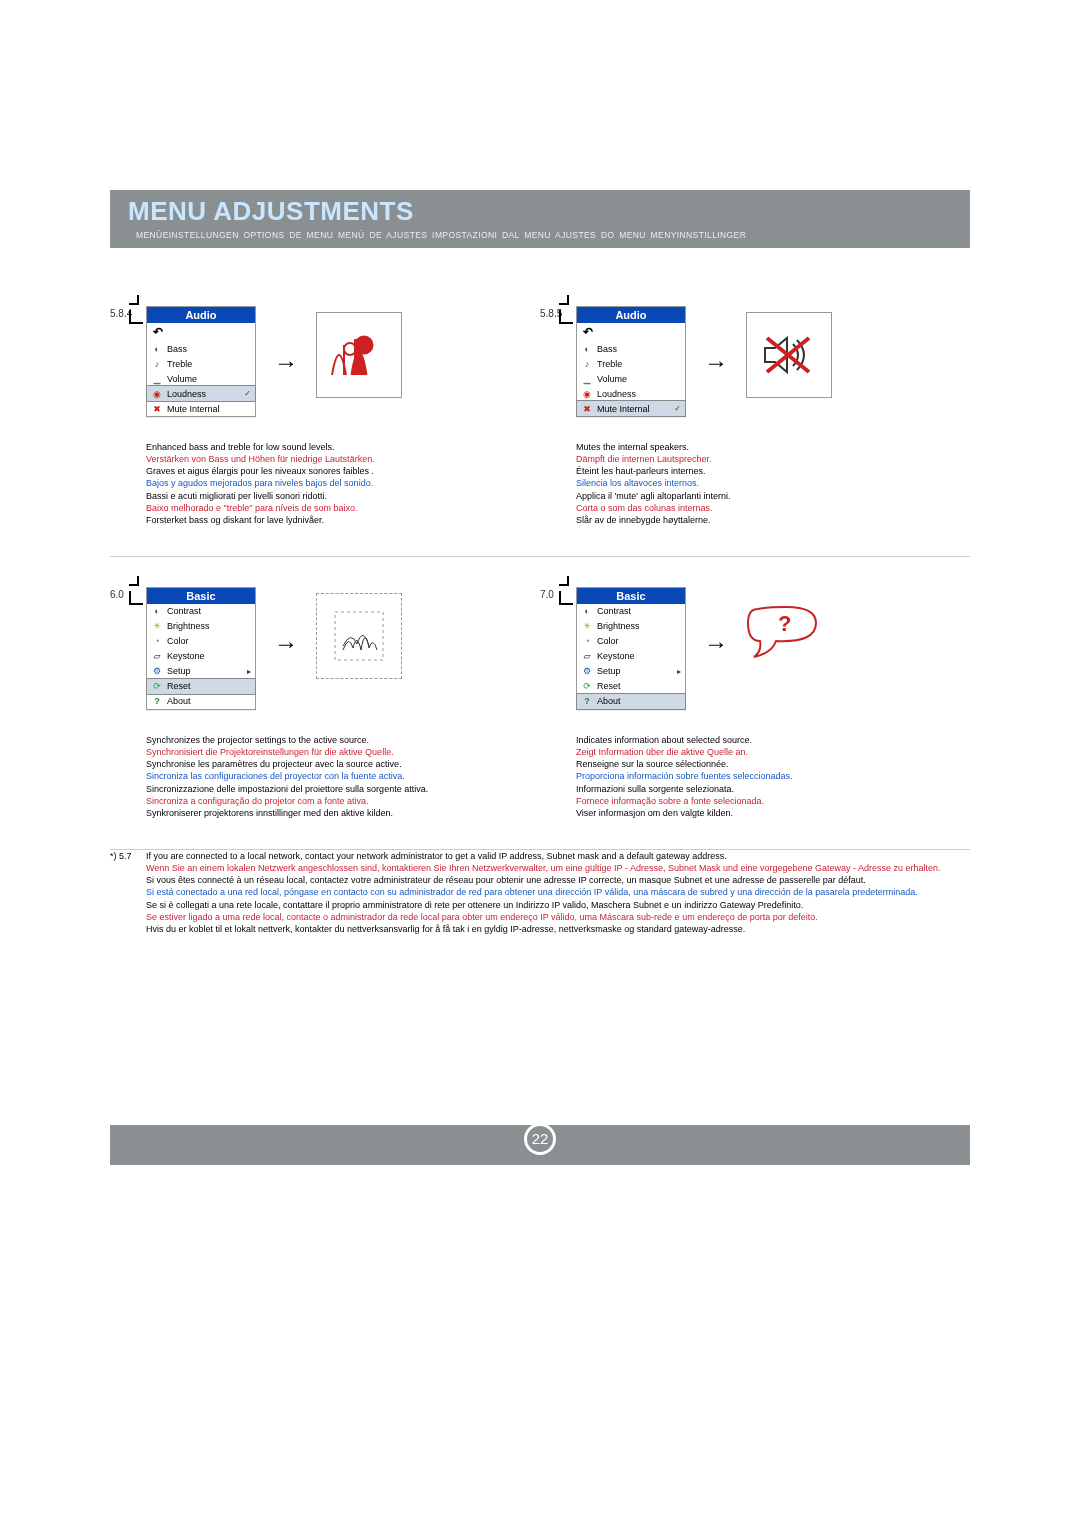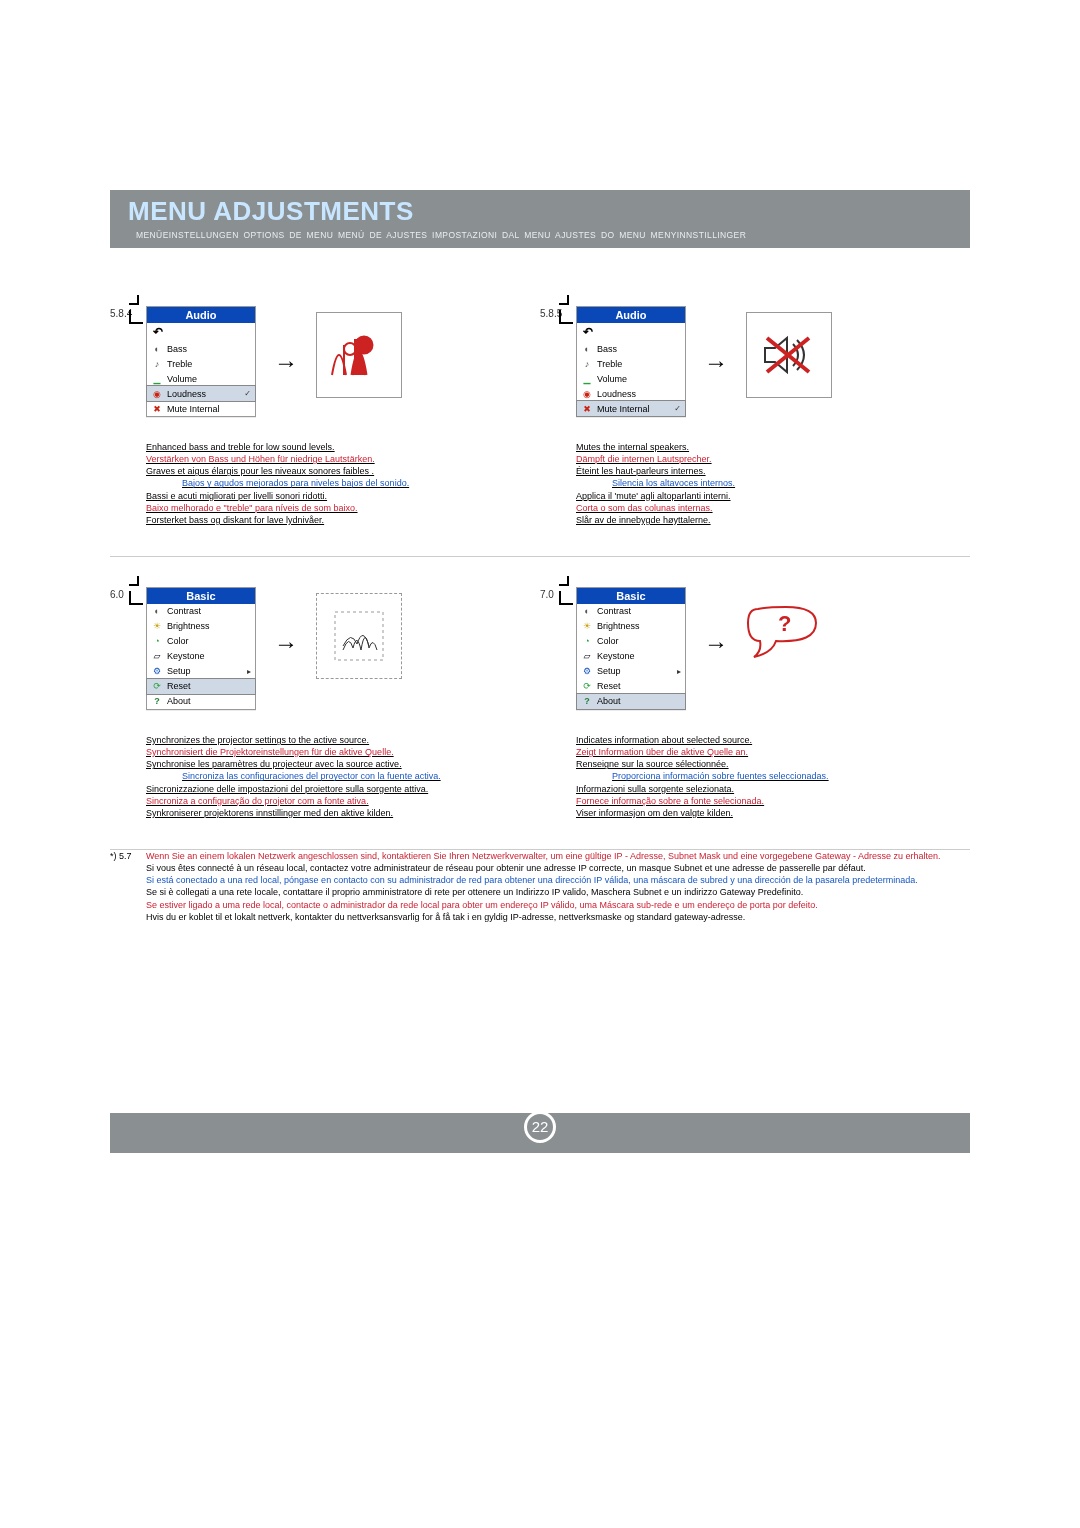--- a/index.html
+++ b/index.html
@@ -20,23 +20,23 @@
   .menu-title::after { content: ""; position: absolute; left: -18px; top: -12px; width: 8px; height: 8px; border-right: 2px solid #000; border-bottom: 2px solid #000; transform: none; }
   .back-row { padding: 2px 6px; }
   .back-row .arrow { font-weight: bold; font-size: 12px; display: inline-block; }
   .m-item { display: flex; align-items: center; padding: 1.5px 4px; }
   .m-item.sel { background: #cfd9e6; outline: 1px solid #888; }
   .m-icon { width: 12px; height: 12px; margin-right: 4px; display: inline-flex; align-items: center; justify-content: center; font-size: 9px; }
   .m-label { flex: 1; }
   .tri { font-size: 8px; color: #333; margin-left: 4px; }
   .arrow-big { font-size: 24px; color: #000; margin: 40px 18px 0 18px; align-self: flex-start; font-weight: bold; }
   .result-box { width: 86px; height: 86px; border: 1px solid #999; margin-top: 6px; background: #fff; display: flex; align-items: center; justify-content: center; color: #c21; font-size: 40px; font-weight: bold; position: relative; }
-  .desc-block { margin: 24px 0 0 36px; font-size: 9px; line-height: 1.35; max-width: 380px; text-decoration: underline; }
+  .desc-block { margin: 24px 0 0 36px; font-size: 9px; line-height: 1.35; max-width: 380px; }
   .desc-block .d-red { color: #c23; }
-  .desc-block .d-blue { color: #1857c2; margin-left: 36px; }
+  .desc-block .d-blue { color: #1857c2; }
   .footnote { font-size: 9px; line-height: 1.35; display: flex; }
   .fn-tag { flex: 0 0 36px; }
   .fn-body { flex: 1; }
   .fn-body div { margin-bottom: 0; }
   .note-red { color: #c23; }
   .note-blue { color: #1857c2; }
   .footer-bar { background: #8a8f91; height: 40px; margin-top: 150px; position: relative; }
   .page-circle { width: 32px; height: 32px; border-radius: 50%; background: #8a8f91; color: #fff; font-size: 15px; font-weight: normal; display: flex; align-items: center; justify-content: center; position: absolute; left: 50%; top: -2px; transform: translateX(-50%); border: 3px solid #fff; }
   
   .i-knob { color: #555; }
@@ -270,20 +270,21 @@
           <div>Informazioni sulla sorgente selezionata.</div>
           <div class="d-red">Fornece informação sobre a fonte selecionada.</div>
           <div>Viser informasjon om den valgte kilden.</div>
         </div>
       </div>
     </div>
 
     <div class="footnote">
       <div class="fn-tag">*) 5.7</div>
       <div class="fn-body">
+        <div>If you are connected to a local network, contact your network administrator to get a valid IP address, Subnet mask and a default gateway address.</div>
         <div class="note-red">Wenn Sie an einem lokalen Netzwerk angeschlossen sind, kontaktieren Sie Ihren Netzwerkverwalter, um eine gültige IP - Adresse, Subnet Mask und eine vorgegebene Gateway - Adresse zu erhalten.</div>
         <div>Si vous êtes connecté à un réseau local, contactez votre administrateur de réseau pour obtenir une adresse IP correcte, un masque Subnet et une adresse de passerelle par défaut.</div>
         <div class="note-blue">Si está conectado a una red local, póngase en contacto con su administrador de red para obtener una dirección IP válida, una máscara de subred y una dirección de la pasarela predeterminada.</div>
         <div>Se si è collegati a una rete locale, contattare il proprio amministratore di rete per ottenere un Indirizzo IP valido, Maschera Subnet e un indirizzo Gateway Predefinito.</div>
         <div class="note-red">Se estiver ligado a uma rede local, contacte o administrador da rede local para obter um endereço IP válido, uma Máscara sub-rede e um endereço de porta por defeito.</div>
         <div>Hvis du er koblet til et lokalt nettverk, kontakter du nettverksansvarlig for å få tak i en gyldig IP-adresse, nettverksmaske og standard gateway-adresse.</div>
       </div>
     </div>
 
   </div>

